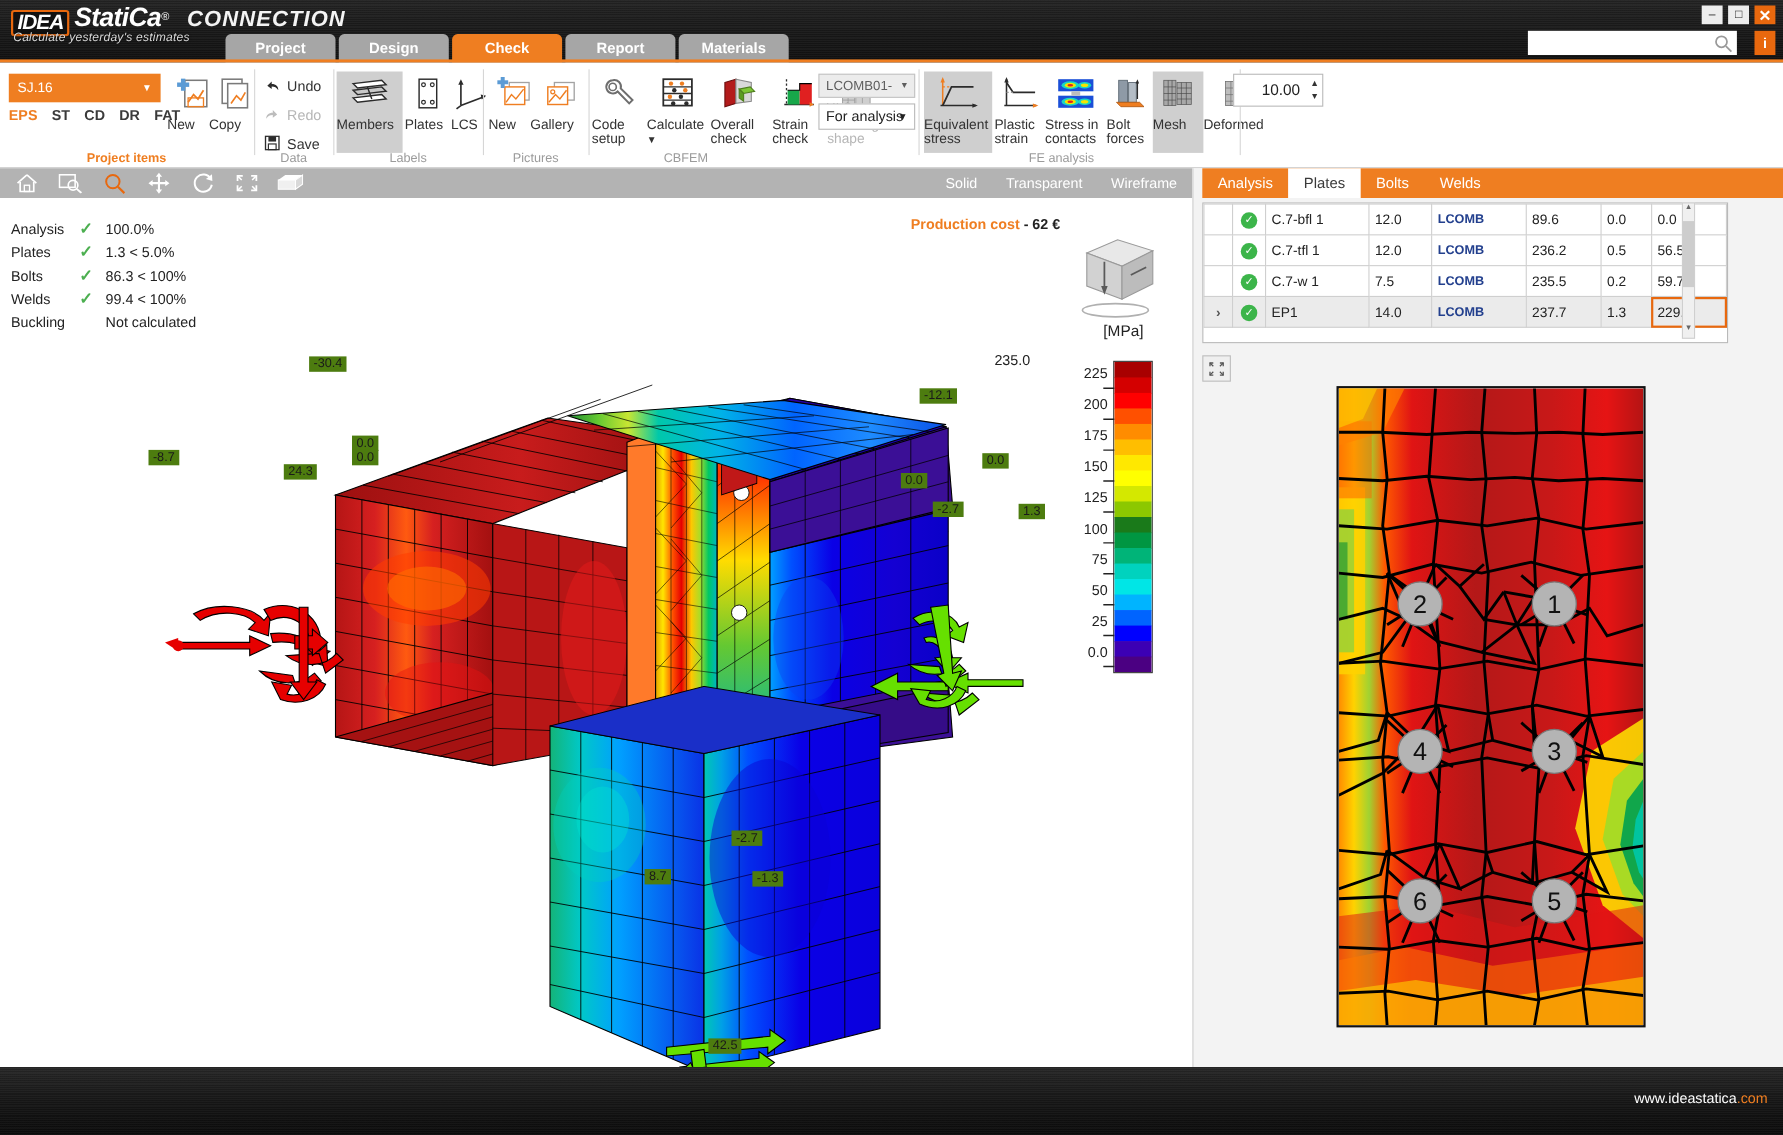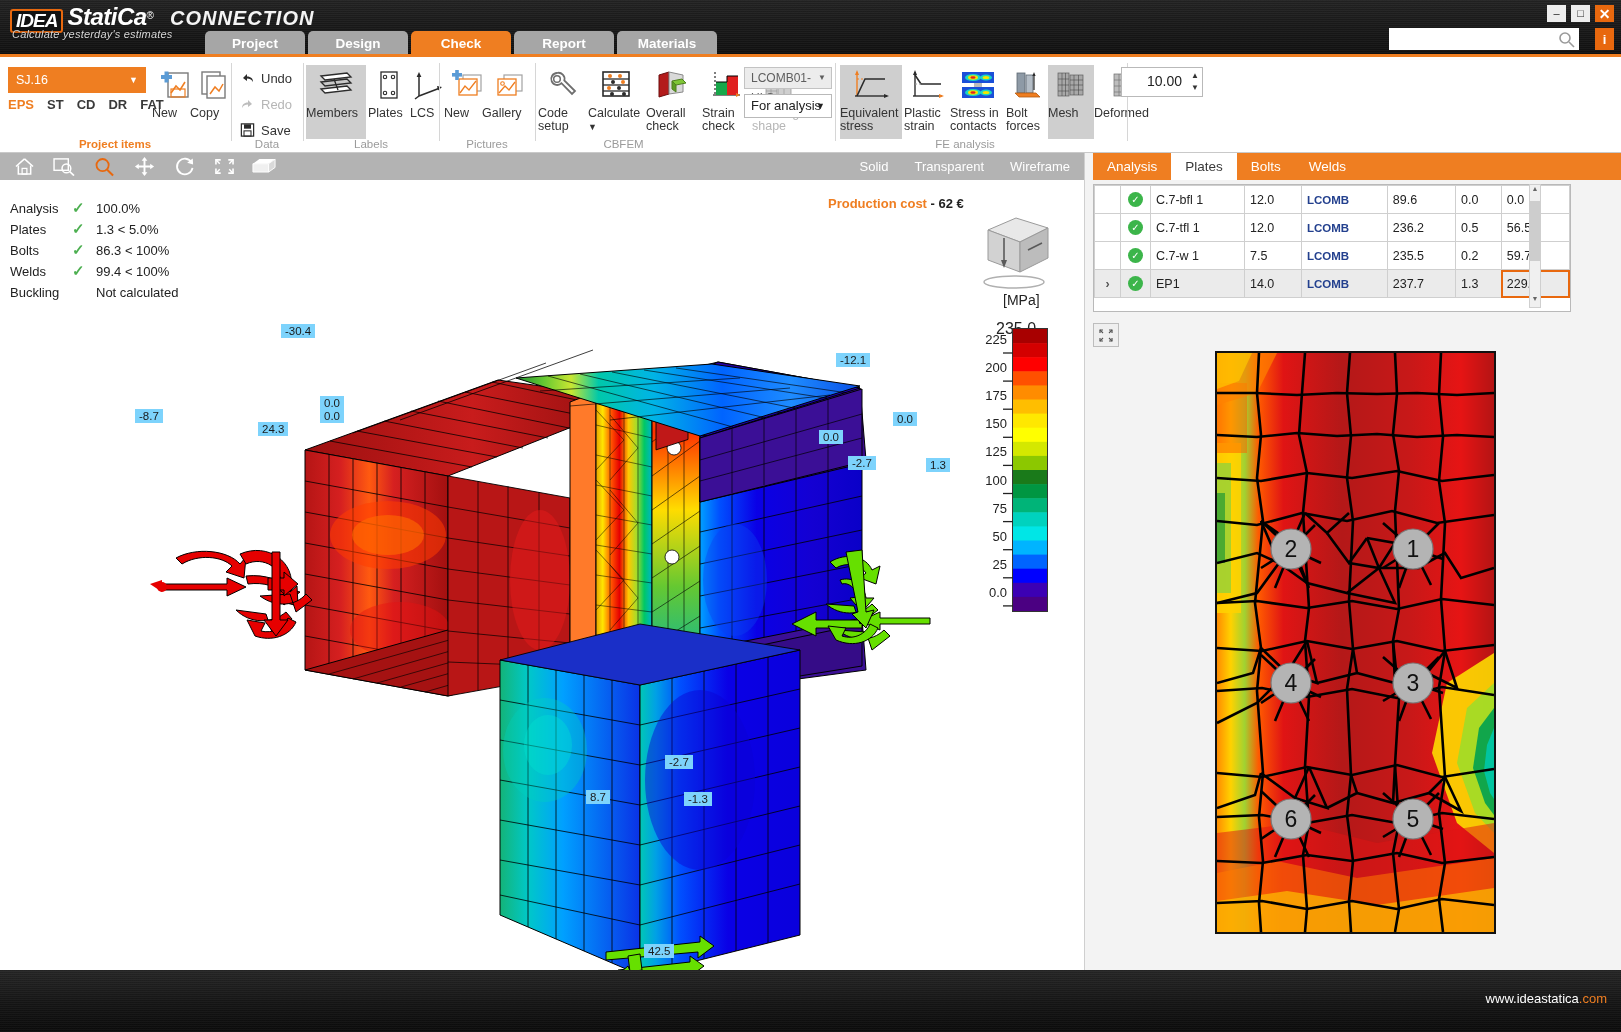--- a/index.html
+++ b/index.html
@@ -154,21 +154,21 @@
   .chkrow .tick { width: 24px; color: #4caf50; font-size: 15px; font-weight: bold; }
   .chkrow .vl { }
 
   .prodcost { position: absolute; left: 828px; top: 16px; font-size: 13px; font-weight: bold; color: #ef7e21; }
   .prodcost .v { color: #222; }
 
   .units-lbl { position: absolute; left: 1003px; top: 112px; font-size: 14px; color: #222; }
   .legend { position: absolute; left: 1012px; top: 148px; width: 36px; height: 284px; border: 1px solid #333; }
   .legend-ticks { position: absolute; left: 965px; top: 140px; width: 42px; text-align: right; font-size: 13px; color: #222; }
   .legend-ticks div { position: absolute; right: 0; }
-  .legend-top { position: absolute; left: 996px; top: 140px; font-size: 16px; color: #222; }
+  .legend-top { position: absolute; left: 904px; top: 140px; font-size: 13px; color: #222; }
 
   
   .rightpanel {
     position: absolute; left: 1084px; top: 153px; width: 537px; height: 817px;
     background: #f3f3f3; border-left: 1px solid #cfcfcf;
   }
   .rtabs { position: absolute; left: 8px; top: 0; width: 529px; height: 27px; background: #ef7e21; display: flex; }
   .rtab {
     padding: 0 14px; height: 27px; line-height: 27px; font-size: 13.5px;
     color: #fff; cursor: pointer;
@@ -214,21 +214,21 @@
       repeating-linear-gradient(0deg, rgba(255,255,255,.03) 0 1px, rgba(0,0,0,.05) 1px 2px),
       linear-gradient(180deg,#262626 0%, #151515 55%, #0b0b0b 100%);
   }
   .status-items { position: absolute; left: 26px; top: 21px; display: flex; gap: 22px; font-size: 12.5px; }
   .status-items .k { color: #b2b2b2; }
   .status-items .v { color: #fff; font-weight: bold; margin-left: 5px; }
   .web { position: absolute; right: 14px; top: 21px; font-size: 13px; color: #fff; }
   .web .dot { color: #ef7e21; }
 
   .tagbox {
-    position: absolute; background: #7dd3fc; color: #1a1a1a; font-size: 11.5px;
+    position: absolute; background: #4d7c0f; color: #1a1a1a; font-size: 11.5px;
     padding: 1px 4px; white-space: nowrap;
   }
 </style>
 </head>
 <body>
 
 <div id="app">
 
   <div class="titlebar">
     <div class="brand">

